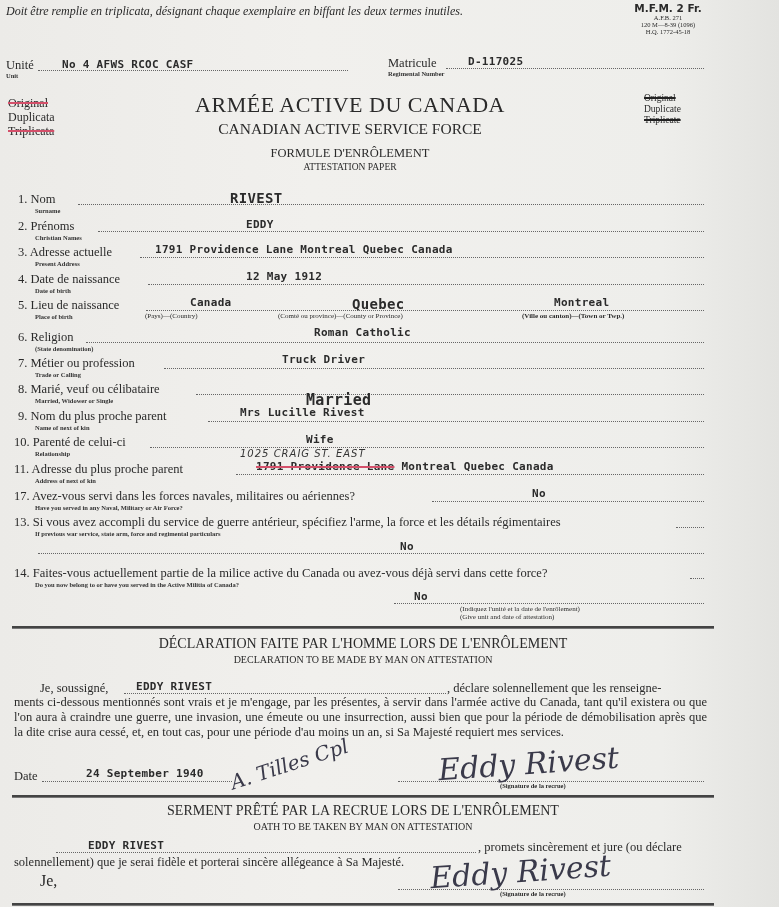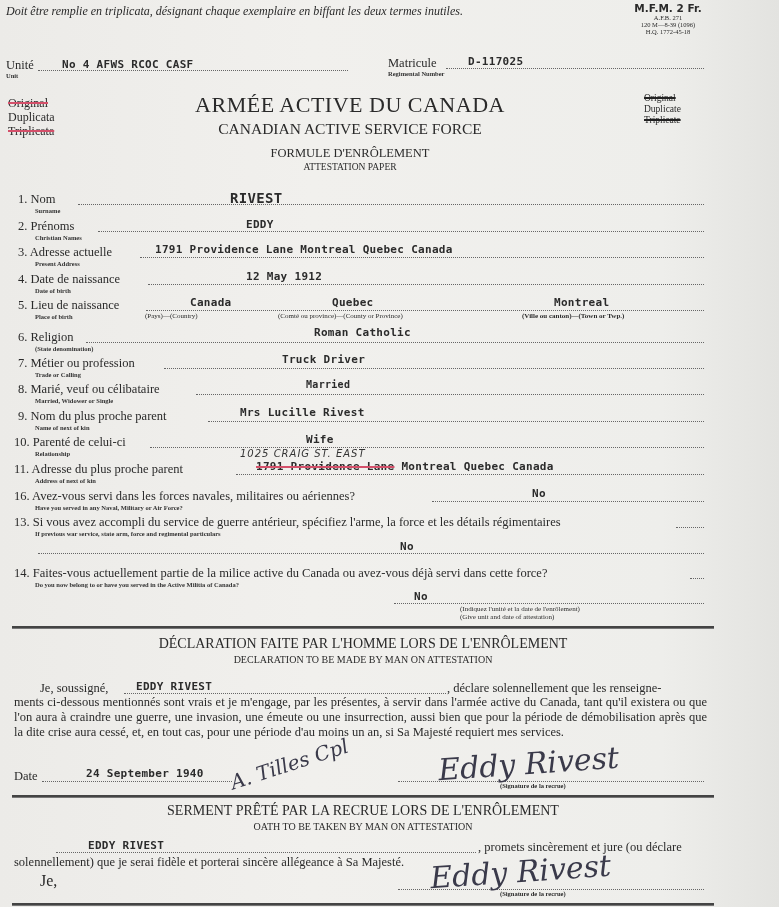--- a/index.html
+++ b/index.html
@@ -90,21 +90,21 @@
     <div class="abs sub" style="left:35px;top:287px;">Date of birth</div>
     <div class="dots" style="left:148px;top:284px;width:556px;"></div>
     <div class="abs typed" style="left:246px;top:270px;font-size:11px;">12 May 1912</div>
   </div>
 
   <div>
     <div class="abs lbl" style="left:18px;top:298px;"><span>5.</span> <span>Lieu de naissance</span></div>
     <div class="abs sub" style="left:35px;top:313px;">Place of birth</div>
     <div class="dots" style="left:146px;top:310px;width:558px;"></div>
     <div class="abs typed" style="left:190px;top:296px;font-size:11px;">Canada</div>
-    <div class="abs typed" style="left:332px;top:296px;font-size:11px;">Quebec</div>
+    <div class="abs typed" style="left:352px;top:296px;font-size:14px;">Quebec</div>
     <div class="abs typed" style="left:554px;top:296px;font-size:11px;">Montreal</div>
     <div class="abs" style="left:145px;top:312px;font-size:7px;">(Pays)—(Country)</div>
     <div class="abs" style="left:278px;top:312px;font-size:7px;">(Comté ou province)—(County or Province)</div>
     <div class="abs" style="left:522px;top:312px;font-size:7px;font-weight:bold;">(Ville ou canton)—(Town or Twp.)</div>
   </div>
 
   <div>
     <div class="abs lbl" style="left:18px;top:330px;"><span>6.</span> <span>Religion</span></div>
     <div class="abs sub" style="left:35px;top:345px;">(State denomination)</div>
     <div class="dots" style="left:86px;top:342px;width:618px;"></div>
@@ -115,21 +115,21 @@
     <div class="abs lbl" style="left:18px;top:356px;"><span>7.</span> <span>Métier ou profession</span></div>
     <div class="abs sub" style="left:35px;top:371px;">Trade or Calling</div>
     <div class="dots" style="left:164px;top:368px;width:540px;"></div>
     <div class="abs typed" style="left:282px;top:353px;font-size:11px;">Truck Driver</div>
   </div>
 
   <div>
     <div class="abs lbl" style="left:18px;top:382px;"><span>8.</span> <span>Marié, veuf ou célibataire</span></div>
     <div class="abs sub" style="left:35px;top:397px;">Married, Widower or Single</div>
     <div class="dots" style="left:196px;top:394px;width:508px;"></div>
-    <div class="abs typed" style="left:306px;top:379px;font-size:10px;">Married</div>
+    <div class="abs typed" style="left:306px;top:391px;font-size:15px;">Married</div>
   </div>
 
   <div>
     <div class="abs lbl" style="left:18px;top:409px;"><span>9.</span> <span>Nom du plus proche parent</span></div>
     <div class="abs sub" style="left:35px;top:424px;">Name of next of kin</div>
     <div class="dots" style="left:208px;top:421px;width:496px;"></div>
     <div class="abs typed" style="left:240px;top:406px;font-size:11px;">Mrs Lucille Rivest</div>
   </div>
 
   <div>
@@ -144,21 +144,21 @@
     <div class="abs lbl" style="left:14px;top:462px;"><span>11.</span> <span>Adresse du plus proche parent</span></div>
     <div class="abs sub" style="left:35px;top:477px;">Address of next of kin</div>
     <div class="dots" style="left:236px;top:474px;width:468px;"></div>
     <div class="abs typed" style="left:256px;top:460px;font-size:11px;">
       <span class="strike">1791 Providence Lane</span>
       <span>Montreal Quebec Canada</span>
     </div>
   </div>
 
   <div>
-    <div class="abs lbl" style="left:14px;top:489px;"><span>16.</span> <span>Avez-vous servi dans les forces navales, militaires ou aériennes?</span></div>
+    <div class="abs lbl" style="left:14px;top:489px;"><span>17.</span> <span>Avez-vous servi dans les forces navales, militaires ou aériennes?</span></div>
     <div class="abs sub" style="left:35px;top:504px;">Have you served in any Naval, Military or Air Force?</div>
     <div class="dots" style="left:432px;top:501px;width:272px;"></div>
     <div class="abs typed" style="left:532px;top:487px;font-size:11px;">No</div>
   </div>
 
   <div>
     <div class="abs lbl" style="left:14px;top:515px;"><span>13.</span> <span>Si vous avez accompli du service de guerre antérieur, spécifiez l'arme, la force et les détails régimentaires</span></div>
     <div class="abs sub" style="left:35px;top:530px;">If previous war service, state arm, force and regimental particulars</div>
     <div class="dots" style="left:676px;top:527px;width:28px;"></div>
     <div class="dots" style="left:38px;top:553px;width:666px;"></div>

